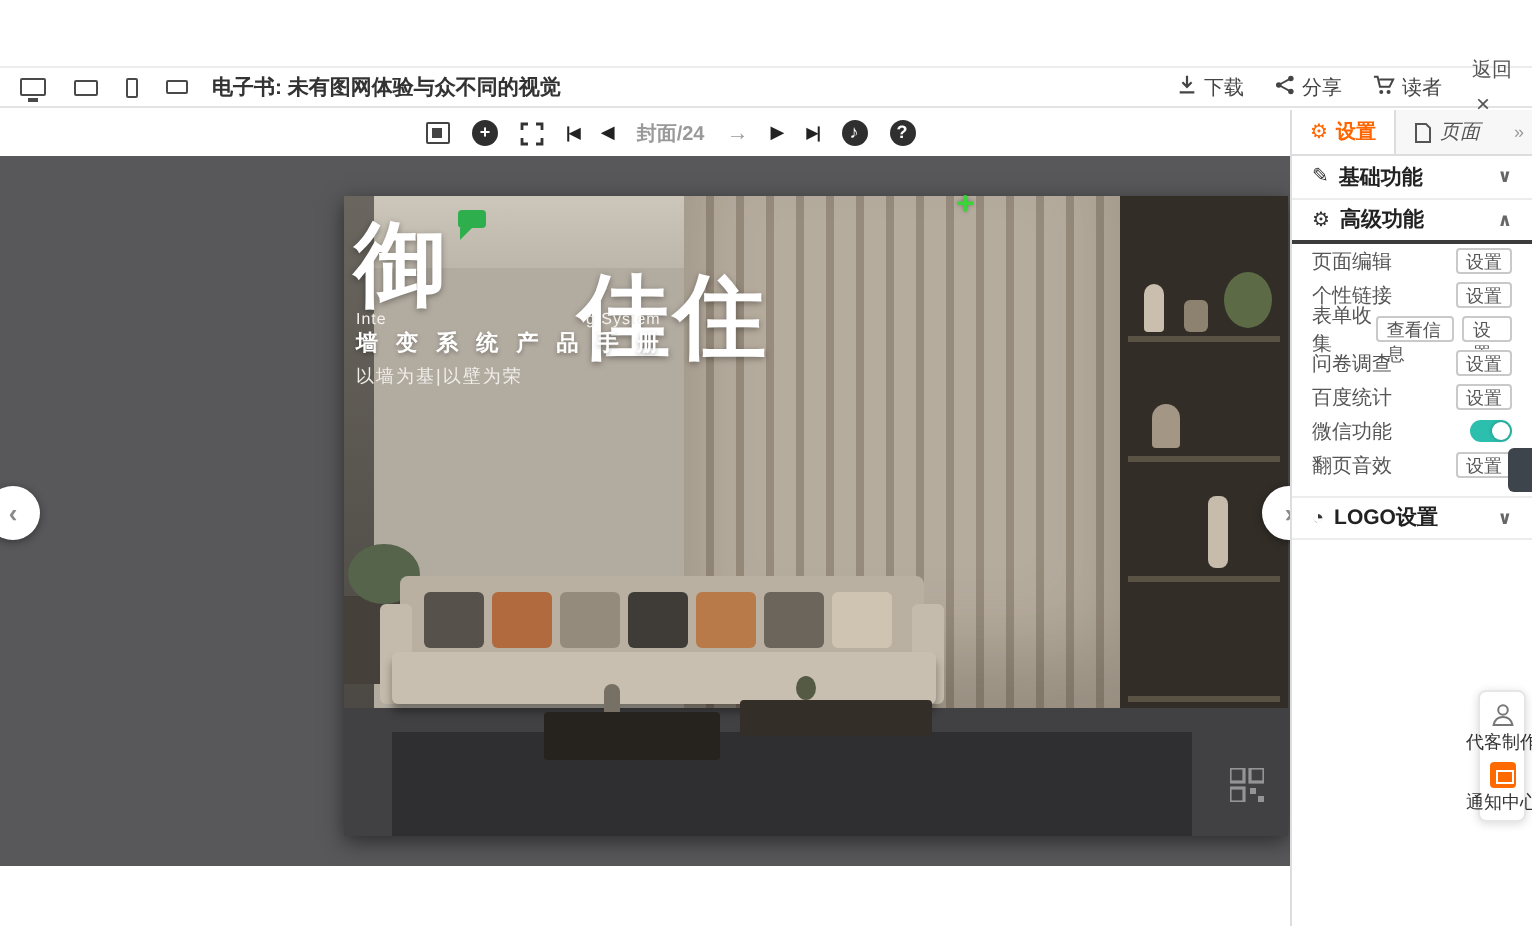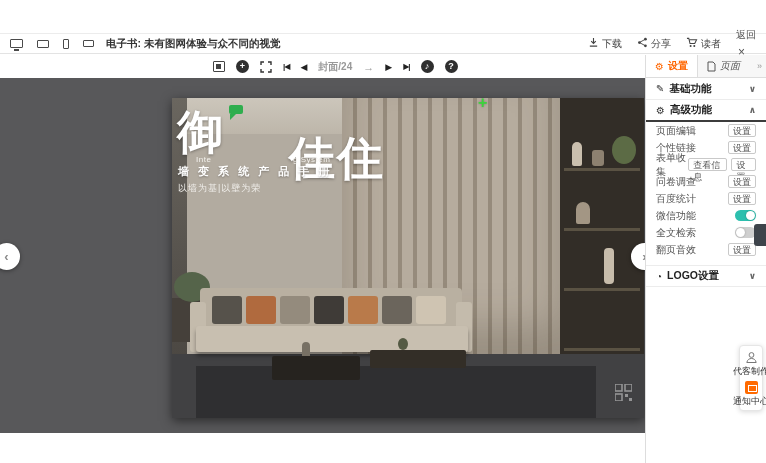--- a/index.html
+++ b/index.html
@@ -73,21 +73,21 @@
   .table2 { position:absolute; left:198px; top:252px; width:96px; height:18px; background:#332e27; border-radius:2px; }
   .deco1 { position:absolute; left:130px; top:244px; width:8px; height:14px; background:#777064; border-radius:4px 4px 0 0; }
   .deco2 { position:absolute; left:226px; top:240px; width:10px; height:12px; background:#545a43; border-radius:50%; }
 
   
   .cv-big { position:absolute; top:4px; color:#fff; font-size:46px; font-weight:bold;
     text-shadow:0 1px 3px rgba(0,0,0,.35); letter-spacing:2px; }
   #cv-big-l { left:5px; }
   #cv-big-r { left:117px;margin-top:26px; }
   .cv-eng { position:absolute; top:57px; color:#f4f2ee; font-size:8px; letter-spacing:.5px; }
-  #cv-eng-l { left:24px; }
+  #cv-eng-l { left:6px; }
   #cv-eng-r { left:121px; }
   #cv-series { position:absolute; left:6px; top:66px; color:#fff; font-size:11px;
     font-weight:bold; letter-spacing:3px; text-shadow:0 1px 2px rgba(0,0,0,.3); }
   #cv-tagline { position:absolute; left:6px; top:84px; color:#f0eeea; font-size:9px; letter-spacing:1px; }
 
   
   #note-flag { position:absolute; left:229px; top:27px; width:14px; height:9px;
     background:#2fae4e; border-radius:2px; cursor:pointer; }
   #note-flag::after { content:""; position:absolute; left:1px; top:9px;
     border:3px solid transparent; border-top-color:#2fae4e; border-left-color:#2fae4e; }
@@ -331,24 +331,20 @@
     </div>
     <div class="srow">
       <span class="lbl">百度统计</span>
       <span class="btn">设置</span>
     </div>
     <div class="srow">
       <span class="lbl">微信功能</span>
       <span class="toggle on"></span>
     </div>
     <div class="srow">
-      <span class="lbl">全文检索</span>
-      <span class="toggle off"></span>
-    </div>
-    <div class="srow">
       <span class="lbl">翻页音效</span>
       <span class="btn">设置</span>
     </div>
 
     <div class="sect" id="sect-logo">
       <span class="si">◔</span>
       <span>LOGO设置</span>
       <span class="chev">∨</span>
     </div>
   </div>

